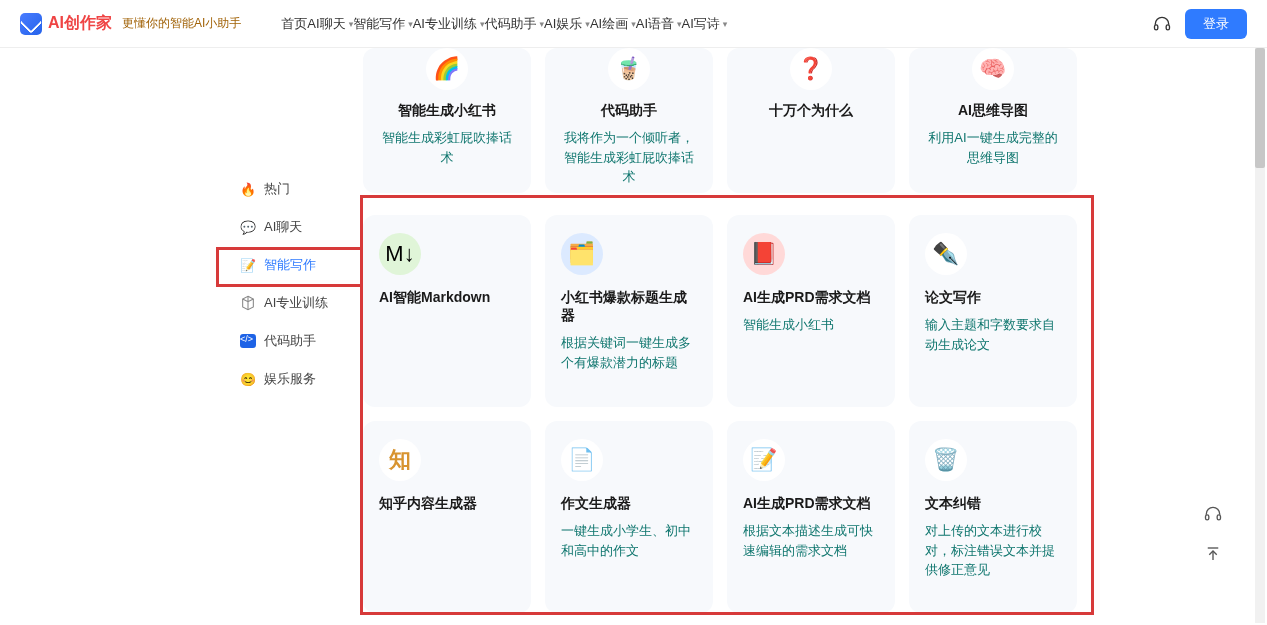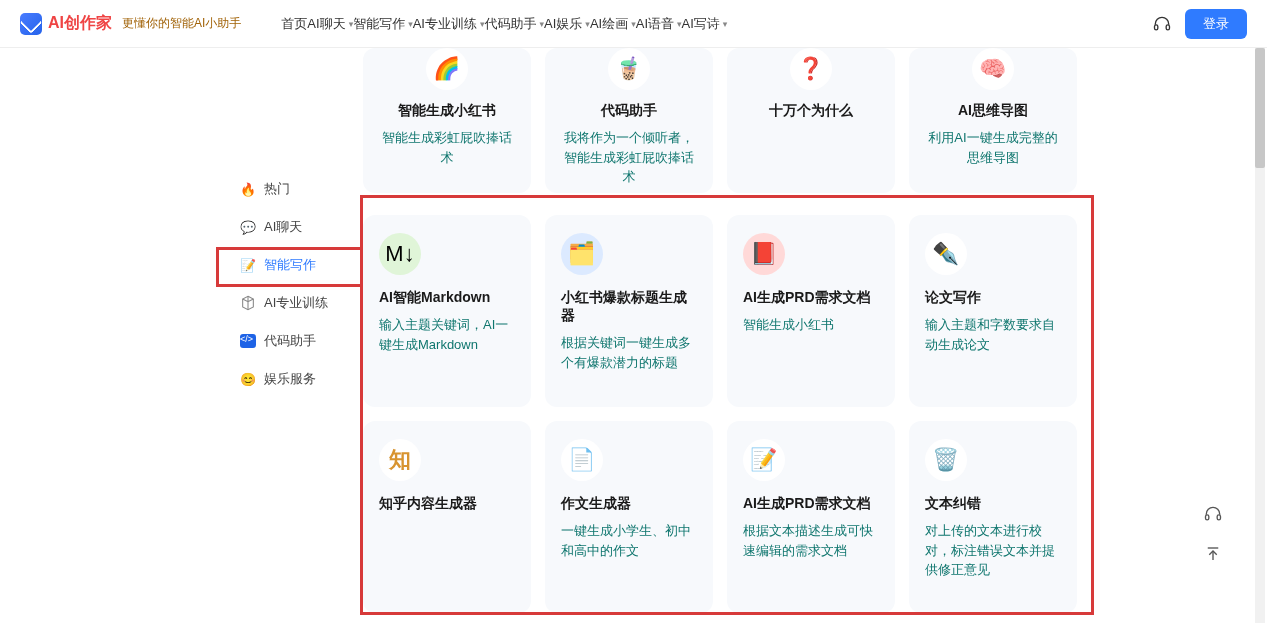--- a/index.html
+++ b/index.html
@@ -174,21 +174,20 @@
         <div class="card-icon">🧠</div>
         <div class="card-title">AI思维导图</div>
         <div class="card-desc">利用AI一键生成完整的思维导图</div>
       </div>
     </div>
   <div style="height:22px"></div>
   <div class="grid" id="cards">
       <div class="card">
         <div class="card-icon left" style="background:#e0f5d8;">M↓</div>
         <div class="card-title">AI智能Markdown</div>
-        <div class="card-desc">输入主题关键词，AI一键生成Markdown</div>
       </div>
       <div class="card">
         <div class="card-icon left" style="background:#dceaff;">🗂️</div>
         <div class="card-title">小红书爆款标题生成器</div>
         <div class="card-desc">根据关键词一键生成多个有爆款潜力的标题</div>
       </div>
       <div class="card">
         <div class="card-icon left" style="background:#ffd9d8;">📕</div>
         <div class="card-title">AI生成PRD需求文档</div>
         <div class="card-desc">智能生成小红书</div>

